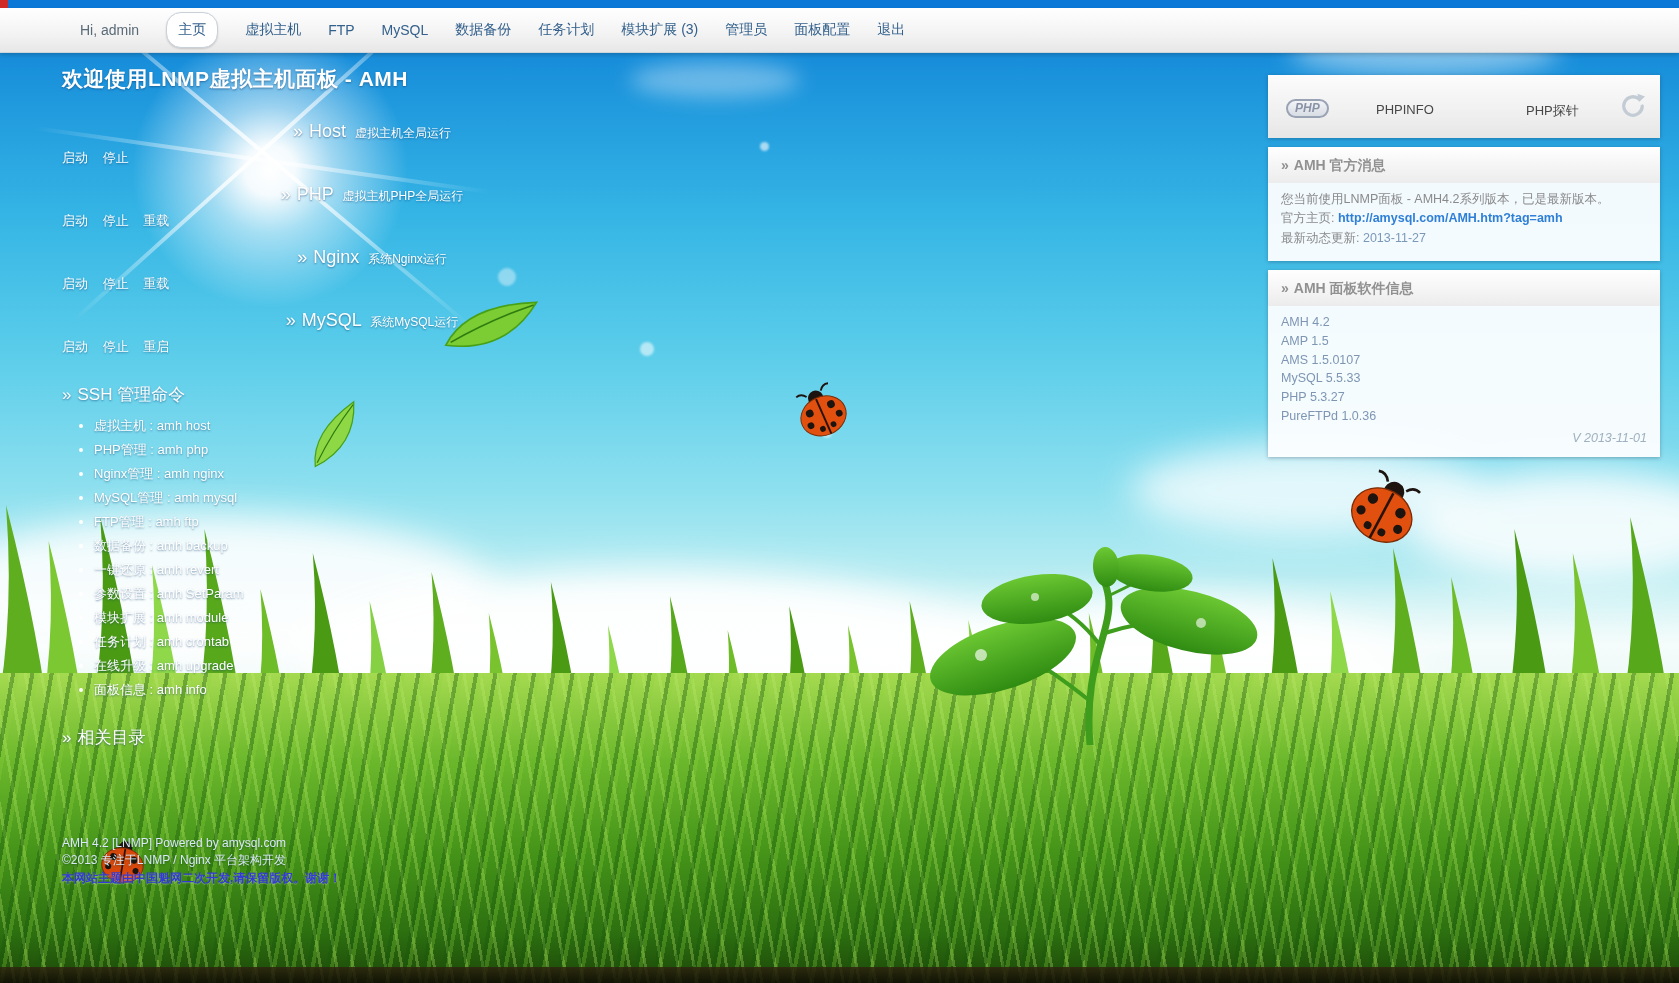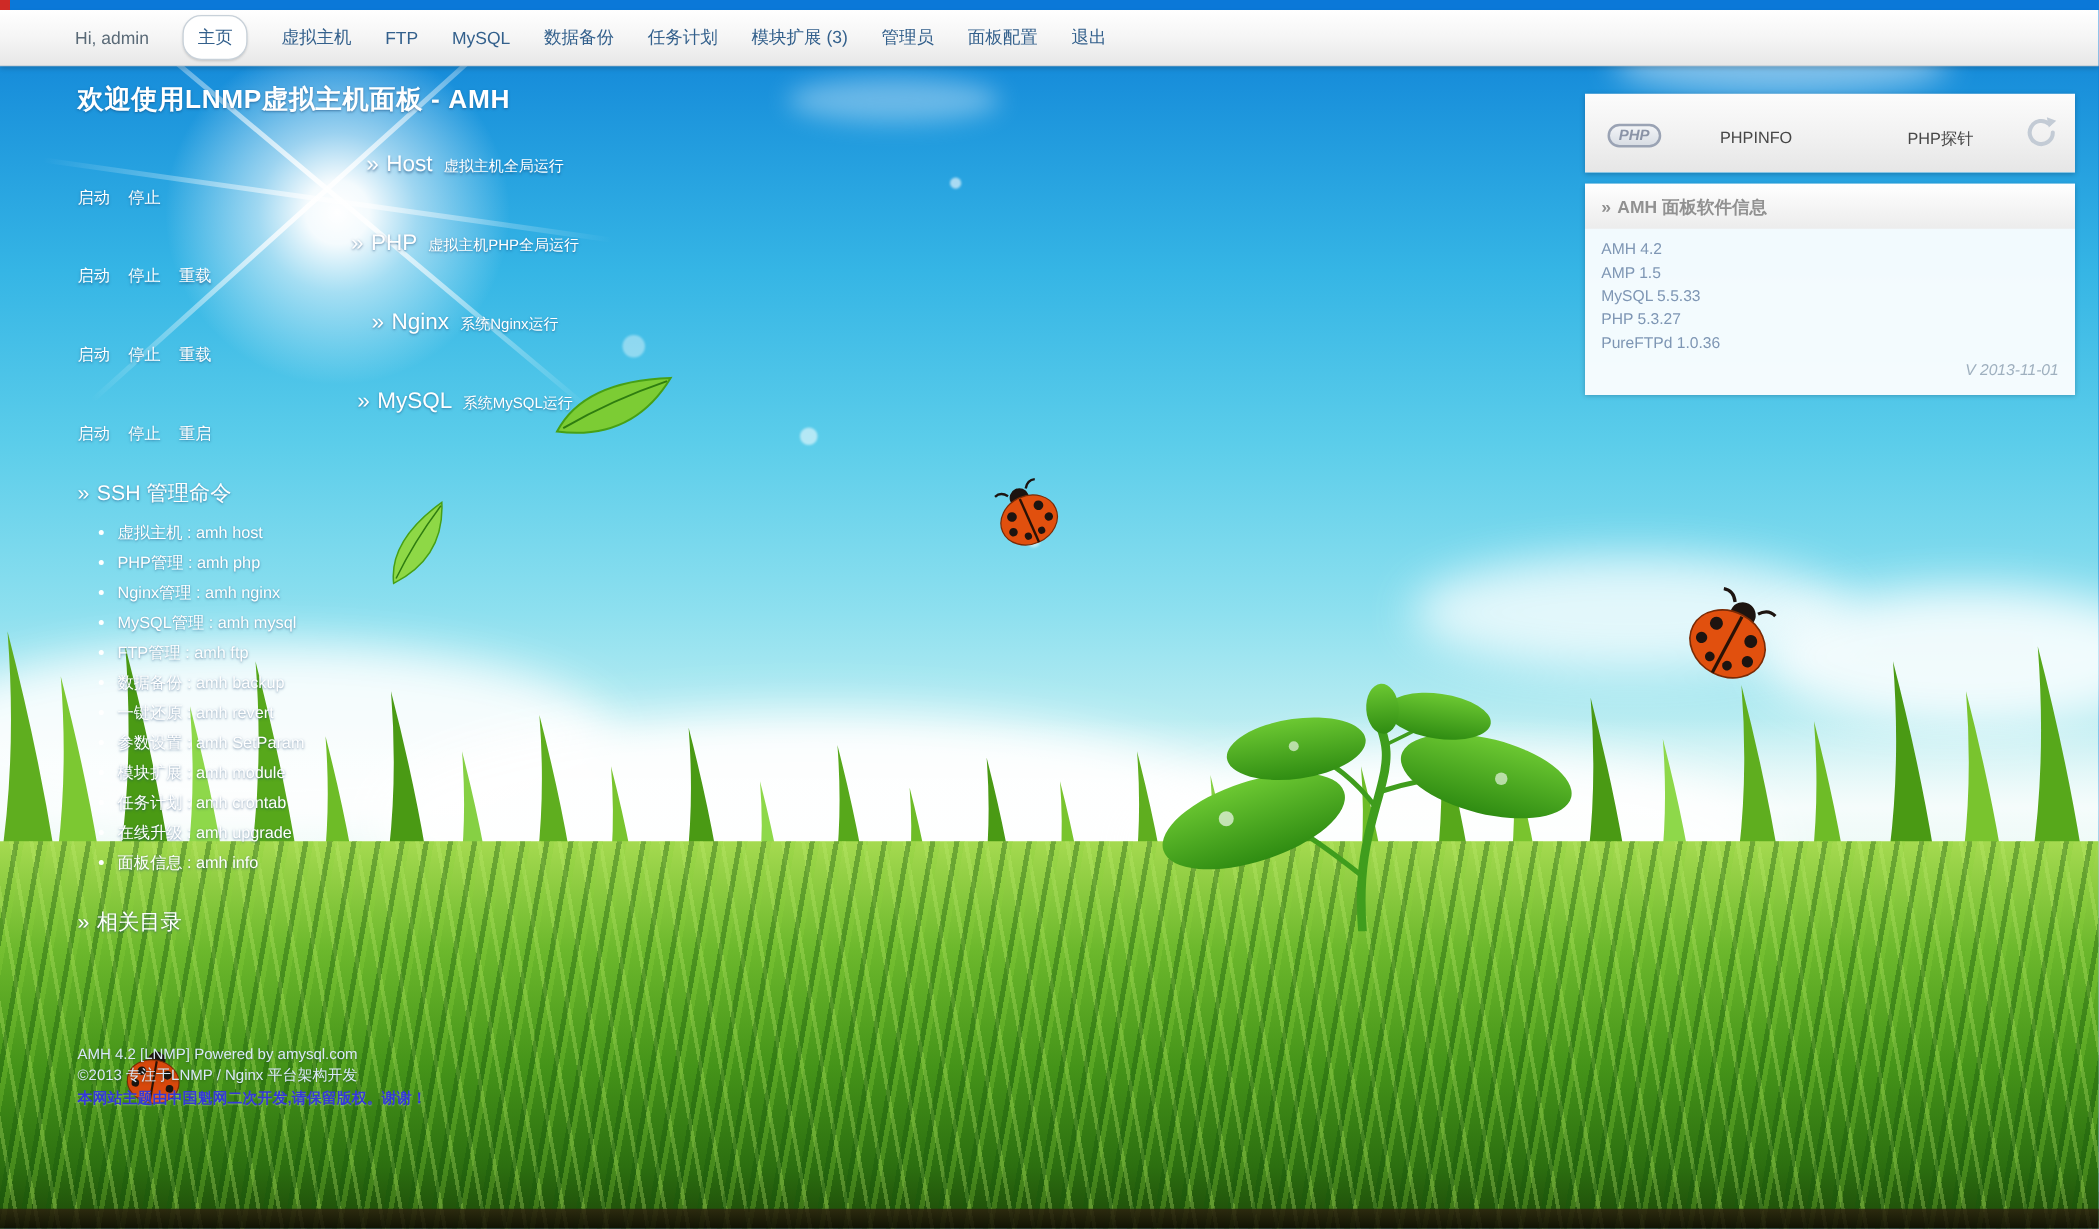--- a/index.html
+++ b/index.html
@@ -36,21 +36,21 @@
     background:linear-gradient(180deg,#2f2410,#0e0a03); opacity:.85; }
   .plant { position:absolute; left:885px; top:505px; z-index:3; }
   .ladybug { position:absolute; z-index:3; }
   .leaf { position:absolute; z-index:3; }
   
   .topstripe { position:absolute; left:0; top:0; width:100%; height:8px; background:#0b78d8; z-index:7; }
   .topstripe-red { position:absolute; left:0; top:0; width:8px; height:8px; background:#ce2a26; z-index:8; }
   .navbar { position:absolute; left:0; top:8px; width:100%; height:45px; z-index:7;
     background:linear-gradient(180deg,#ffffff 0%,#f4f4f4 55%,#e7e7e7 100%);
     border-bottom:1px solid #cdd4da; box-shadow:0 2px 4px rgba(0,0,0,.18);
-    display:flex; align-items:center; padding-left:60px; gap:27px; font-size:14px; }
+    display:flex; align-items:center; padding-left:80px; gap:27px; font-size:14px; }
   .nav-greeting { color:#5a6a77; }
   .nav-link { color:#33608c; text-decoration:none; cursor:pointer; white-space:nowrap; }
   .nav-link.active { background:#ffffff; border:1px solid #c8d1d9; border-radius:15px;
     padding:8px 11px; box-shadow:0 1px 2px rgba(0,0,0,.15);font-family:Liberation Mono, monospace; }
   
   .content { position:absolute; left:62px; top:60px; width:620px; z-index:6; color:#ffffff;
     text-shadow:0 1px 2px rgba(15,60,110,.55); }
   .page-title { font-size:21px; font-weight:bold; letter-spacing:.5px; margin:5px 0 28px; }
   .svc { margin-bottom:17px; }
   .svc-title { font-size:18px;text-align:center; }
@@ -328,28 +328,43 @@
     <a class="tab-link tab-phpinfo">PHPINFO</a>
     <a class="tab-link tab-probe">PHP探针</a>
     <span class="refresh">
       <svg viewBox="0 0 24 24" width="30" height="30">
         <path d="M19.4 12a7.4 7.4 0 1 1-2.3-5.35" fill="none" stroke="#c3cbd5" stroke-width="2.6" stroke-linecap="round"></path>
         <path d="M15.6 2.2 L21.6 4.4 L16.8 8.8 Z" fill="#c3cbd5"></path>
       </svg>
     </span>
   </div>
 
+  <div class="panel">
+    <div class="panel-h">
+      <span class="mk">»</span><span>AMH 官方消息</span>
+    </div>
+    <div class="news-body">
+      <div>您当前使用LNMP面板 - AMH4.2系列版本，已是最新版本。</div>
+      <div>
+        <span>官方主页: </span><a class="news-link">http://amysql.com/AMH.htm?tag=amh</a>
+      </div>
+      <div>
+        <span>最新动态更新: </span><span class="news-date">2013-11-27</span>
+      </div>
+    </div>
+  </div>
 
   <div class="panel">
     <div class="panel-h">
       <span class="mk">»</span><span>AMH 面板软件信息</span>
     </div>
     <div class="soft-body">
       <div>AMH 4.2</div>
       <div>AMP 1.5</div>
+      <div>AMS 1.5.0107</div>
       <div>MySQL 5.5.33</div>
       <div>PHP 5.3.27</div>
       <div>PureFTPd 1.0.36</div>
       <div class="soft-version">V 2013-11-01</div>
     </div>
   </div>
 
 </aside>
 
 </body></html>

